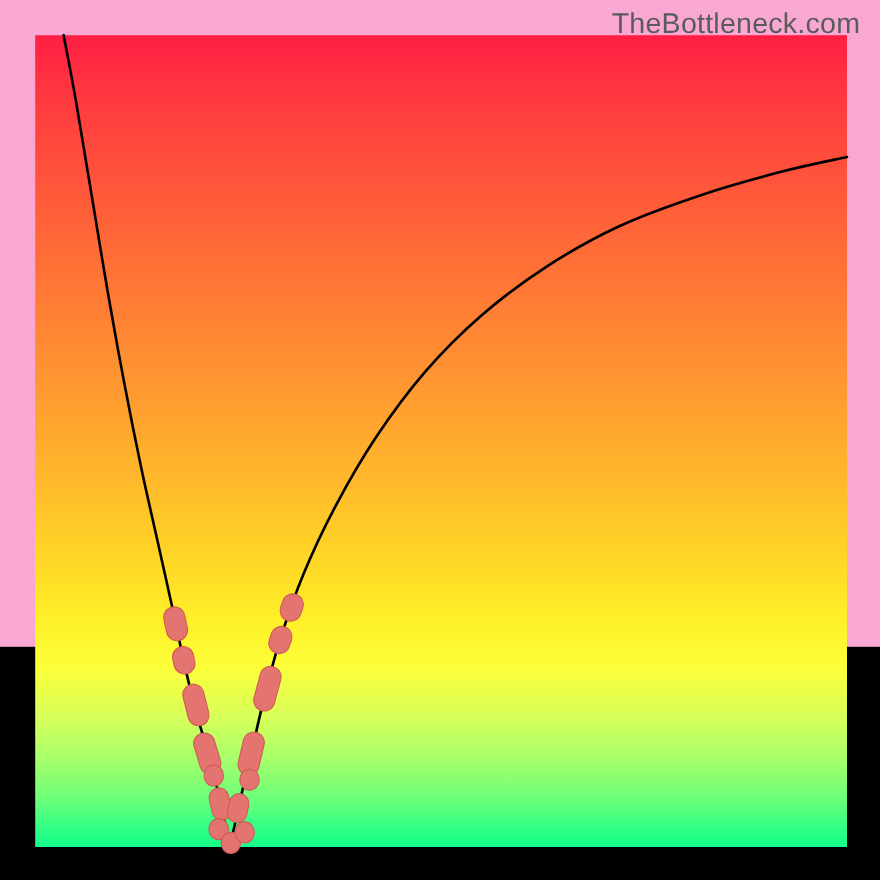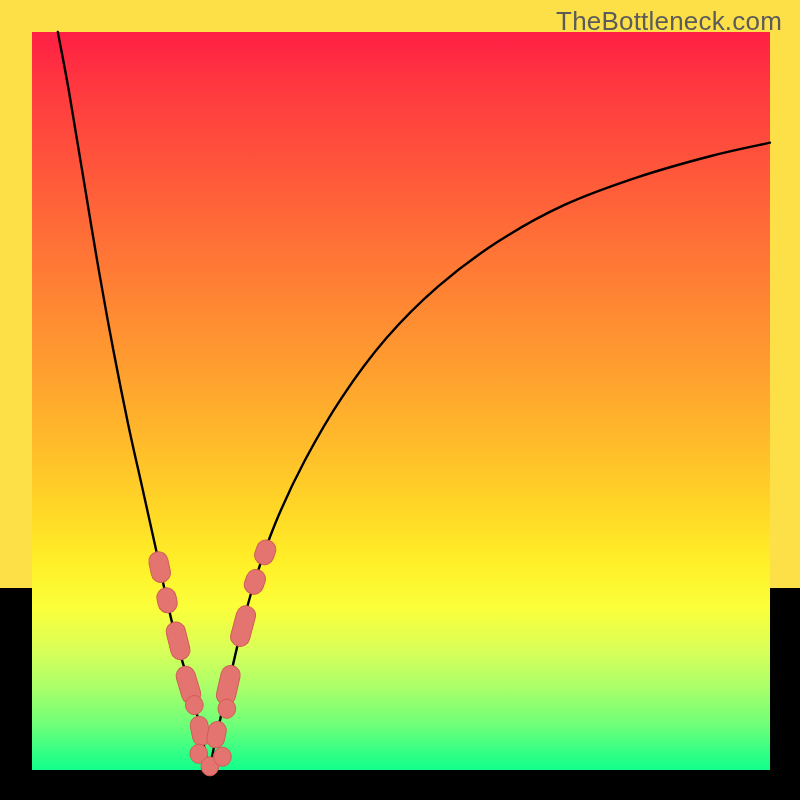--- a/index.html
+++ b/index.html
@@ -8,21 +8,21 @@
     width: 800px;
     height: 800px;
     overflow: hidden;
     background: #000;
     font-family: Arial, Helvetica, sans-serif;
   }
   .frame {
     position: relative;
     width: 800px;
     height: 588px;
-    background: #fde047;
+    background: #f9a8d4;
   }
   .plot-area {
     position: absolute;
     left: 32px;
     top: 32px;
     width: 738px;
     height: 738px;
     
     background: linear-gradient(to bottom,
       #ff1f44 0%,

